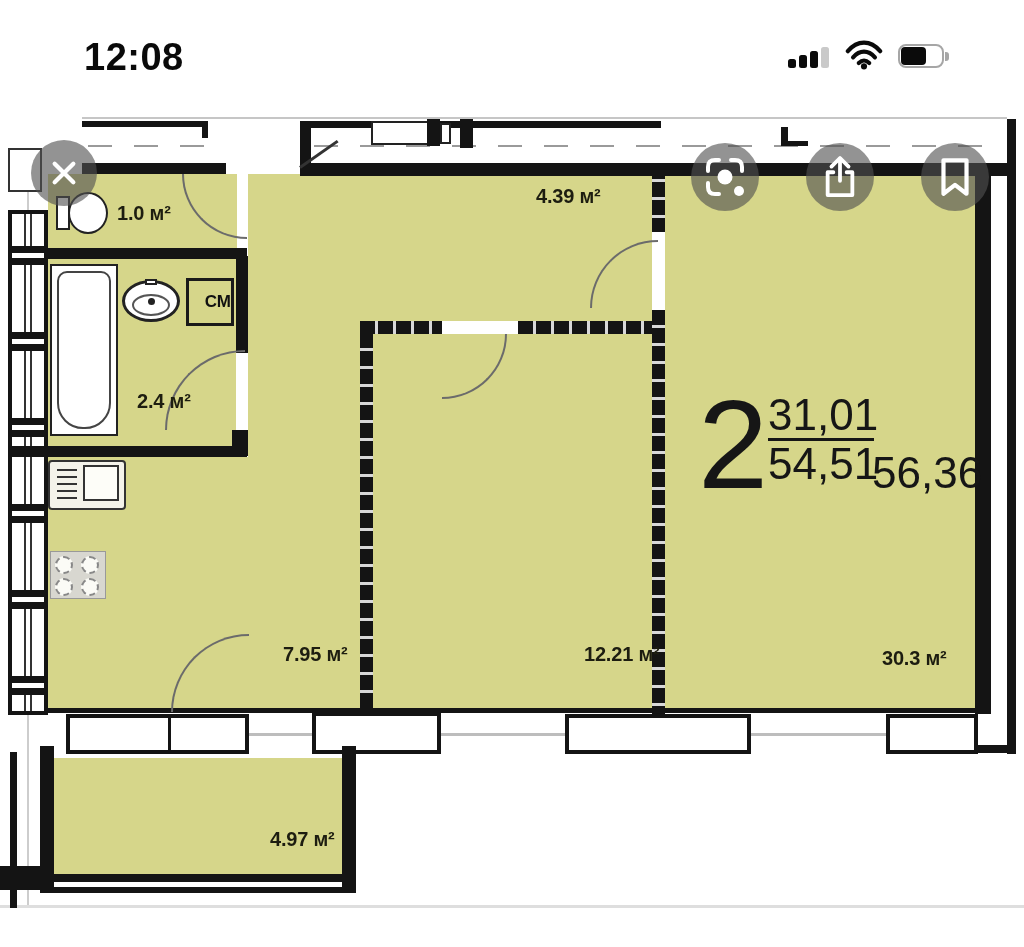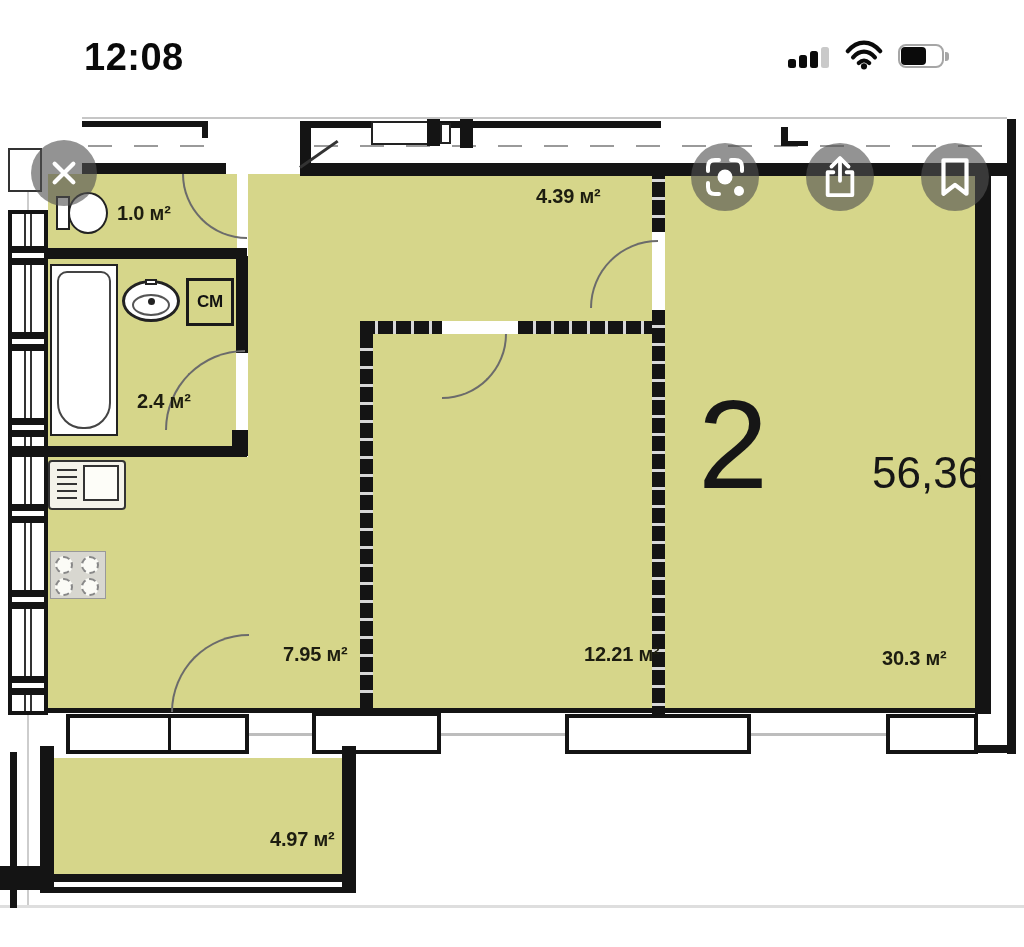--- a/index.html
+++ b/index.html
@@ -106,21 +106,21 @@
   <div class="arc" style="left:171px;top:634px;width:78px;height:78px;border-left:2px solid #6b6b6b;border-top:2px solid #6b6b6b;border-radius:100% 0 0 0;"></div>
 
   <div class="fix" style="left:50px;top:264px;width:68px;height:172px;background:#fff;border:2px solid #222;">
     <div class="fix" style="left:5px;top:5px;right:5px;bottom:5px;position:absolute;border:2px solid #444;border-radius:10px 10px 26px 26px;"></div>
   </div>
   <div class="fix" style="left:122px;top:280px;width:58px;height:42px;background:#fff;border:3px solid #222;border-radius:50%;">
     <div class="fix" style="position:absolute;left:7px;top:11px;width:38px;height:22px;border:2px solid #555;border-radius:50%;"></div>
     <div class="fix" style="position:absolute;left:23px;top:15px;width:7px;height:7px;background:#222;border-radius:50%;"></div>
     <div class="fix" style="position:absolute;left:20px;top:-4px;width:12px;height:6px;background:#fff;border:2px solid #222;"></div>
   </div>
-  <div class="fix" style="left:186px;top:278px;width:48px;height:48px;border:3px solid #1a1a1a;display:flex;align-items:center;justify-content:center;">
+  <div class="fix" style="left:186px;top:278px;width:48px;height:48px;border:3px solid #1a1a1a;display:flex;align-items:center;justify-content:flex-end;">
     <span style="font-weight:700;font-size:17px;color:#111;">СМ</span>
   </div>
 
   <div class="fix" style="left:56px;top:196px;width:14px;height:34px;background:#fff;border:2px solid #222;"></div>
   <div class="fix" style="left:68px;top:192px;width:40px;height:42px;background:#fff;border:2px solid #222;border-radius:50%;"></div>
 
   <div class="fix" style="left:48px;top:460px;width:78px;height:50px;background:#f4f3ea;border:2px solid #333;border-radius:4px;">
     <div class="fix" style="position:absolute;left:7px;top:7px;width:20px;height:34px;background:repeating-linear-gradient(180deg,#333 0 2px,transparent 2px 7px);"></div>
     <div class="fix" style="position:absolute;left:33px;top:3px;width:36px;height:36px;background:#fdfdf8;border:2px solid #333;"></div>
   </div>
@@ -133,20 +133,25 @@
 
   <div class="rlabel" style="left:117px;top:202px;">1.0 м²</div>
   <div class="rlabel" style="left:536px;top:185px;">4.39 м²</div>
   <div class="rlabel" style="left:137px;top:390px;">2.4 м²</div>
   <div class="rlabel" style="left:283px;top:643px;">7.95 м²</div>
   <div class="rlabel" style="left:584px;top:643px;">12.21 м²</div>
   <div class="rlabel" style="left:882px;top:647px;">30.3 м²</div>
   <div class="rlabel" style="left:270px;top:828px;">4.97 м²</div>
 
   <div class="bignum" style="left:698px;top:382px;font-size:126px;line-height:1;font-weight:400;">2</div>
+  <div class="abs" style="left:768px;top:394px;width:106px;text-align:center;">
+    <div class="bignum" style="position:static;font-size:44px;line-height:42px;font-weight:400;">31,01</div>
+    <div style="height:3px;background:#161616;margin:2px 0;"></div>
+    <div class="bignum" style="position:static;font-size:44px;line-height:42px;font-weight:400;">54,51</div>
+  </div>
   <div class="bignum" style="left:872px;top:414px;font-size:44px;line-height:1;font-weight:400;margin-top:37px;">56,36</div>
 </div>
 
 <div class="abs" style="left:0;top:0;width:975px;height:100px;">
   <div class="statusbar-time">12:08</div>
   <div class="abs" style="left:788px;top:46px;width:42px;height:22px;">
     <span class="sigbar" style="left:0;height:9px;"></span>
     <span class="sigbar" style="left:11px;height:13px;"></span>
     <span class="sigbar" style="left:22px;height:17px;"></span>
     <span class="sigbar" style="left:33px;height:21px;background:#c9c9c9;"></span>

